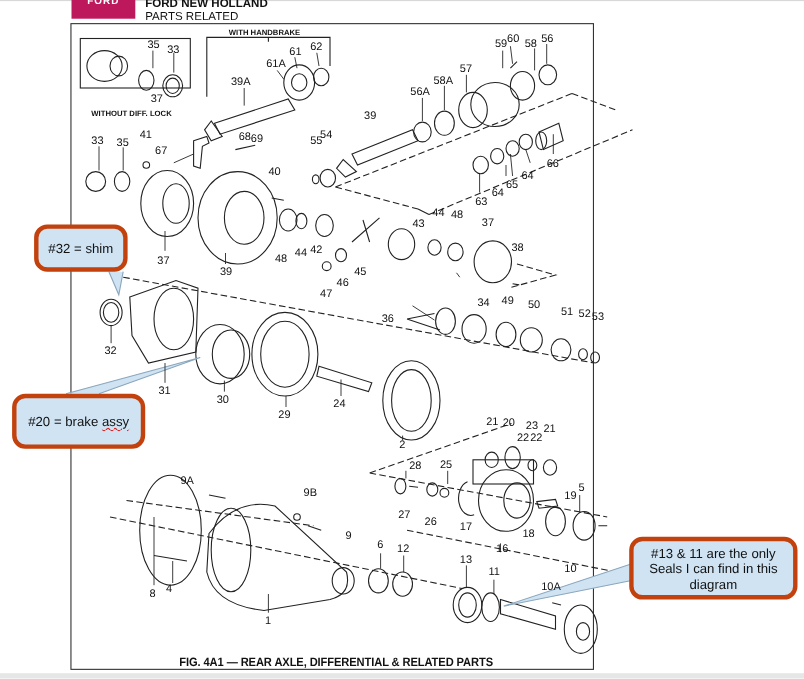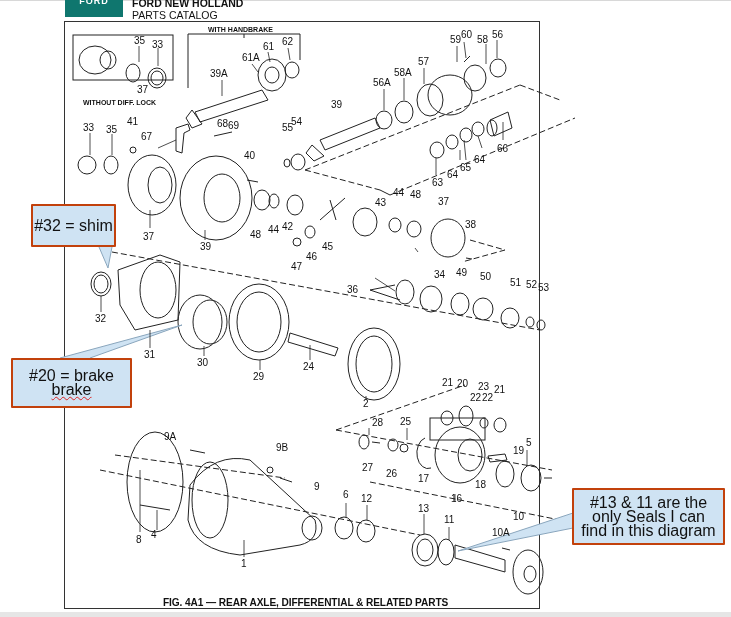--- a/index.html
+++ b/index.html
@@ -1,45 +1,45 @@
 <!DOCTYPE html>
 <html><head>
 <meta charset="utf-8">
 <style>
   html, body { margin:0; padding:0; background:#ffffff; }
   body { width:731px; height:617px; position:relative; overflow:hidden; font-family:"Liberation Sans", sans-serif; }
   .topbar { position:absolute; left:0; top:0; width:731px; height:1px; background:#d8d8d8; }
   .botbar { position:absolute; left:0; top:612px; width:731px; height:5px; background:#e6e6e6; }
-  .logo { position:absolute; left:65px; top:0; width:58px; height:17px; background:#0f766e; }
+  .logo { position:absolute; left:65px; top:0; width:58px; height:17px; background:#be185d; }
   .logo .l1 { position:absolute; left:0; top:-4px; width:58px; text-align:center; color:#fff; font-weight:bold; font-size:9px; letter-spacing:1px; }
   .logo .l2 { position:absolute; left:2px; top:5px; width:54px; height:10px; border:1px solid #fff; color:#fff; font-size:7.5px; line-height:10px; text-align:center; letter-spacing:-0.3px;margin-top:48px; }
   .brand { position:absolute; left:132px; top:-3px; font-weight:bold; font-size:10.5px; color:#111; font-family:"Liberation Sans", sans-serif; }
   .catalog { position:absolute; left:132px; top:9px; font-size:10.5px; color:#111; }
   .frame { position:absolute; left:64px; top:21px; width:476px; height:588px; border:1px solid #333; box-sizing:border-box; }
   .caption { position:absolute; left:163px; top:596px; font-size:11px; font-weight:bold; color:#111; letter-spacing:-0.1px; transform:scaleX(0.92); transform-origin:left; }
   svg.diagram { position:absolute; left:0; top:0; }
   .num { font-family:"Liberation Sans", sans-serif; font-size:10px; fill:#111; }
   .lbl { font-family:"Liberation Sans", sans-serif; font-size:7px; fill:#111; font-weight:bold; }
-  .callout { position:absolute; background:#cfe3f3; border:2px solid #c2410c; border-radius:1px; color:#111; font-size:16px; display:flex; align-items:center; justify-content:center; text-align:center; line-height:14px; box-sizing:border-box; }
+  .callout { position:absolute; background:#cfe3f3; border:4px solid #c2410c; border-radius:12px; color:#111; font-size:12px; display:flex; align-items:center; justify-content:center; text-align:center; line-height:14px; box-sizing:border-box; }
   .c1 { left:31px; top:204px; width:85px; height:43px; }
   .c2 { left:11px; top:358px; width:121px; height:50px; }
   .c3 { left:572px; top:488px; width:153px; height:57px; padding:0 4px; }
   .squiggle { text-decoration:underline wavy #d22; text-decoration-thickness:1px; }
 </style>
 </head>
 <body>
 
 <div class="topbar"></div>
 
 <div class="logo">
   <div class="l1">FORD</div>
   <div class="l2">NEW HOLLAND</div>
 </div>
 <div class="brand">FORD NEW HOLLAND</div>
-<div class="catalog">PARTS CATALOG</div>
+<div class="catalog">PARTS RELATED</div>
 
 <div class="frame"></div>
 
 <svg class="diagram" width="731" height="617" viewBox="0 0 731 617">
   <g fill="none" stroke="#222" stroke-width="1">
 
     <rect x="73" y="35" width="100" height="45"></rect>
     <ellipse cx="95" cy="60" rx="16" ry="14"></ellipse>
     <ellipse cx="108" cy="60" rx="8" ry="9"></ellipse>
     <ellipse cx="133" cy="73" rx="7" ry="9"></ellipse>
@@ -307,19 +307,19 @@
     <text class="num" x="241" y="567">1</text>
   </g>
 </svg>
 
 <div class="caption">FIG. 4A1 — REAR AXLE, DIFFERENTIAL &amp; RELATED PARTS</div>
 
 <div class="callout c1">
   <span>#32 = shim</span>
 </div>
 <div class="callout c2">
-  <span><span>#20 = brake </span><span class="squiggle">brake</span></span>
+  <span><span>#20 = brake </span><span class="squiggle">assy</span></span>
 </div>
 <div class="callout c3">
   <span>#13 &amp; 11 are the only Seals I can find in this diagram</span>
 </div>
 
 <div class="botbar"></div>
 
 </body></html>

